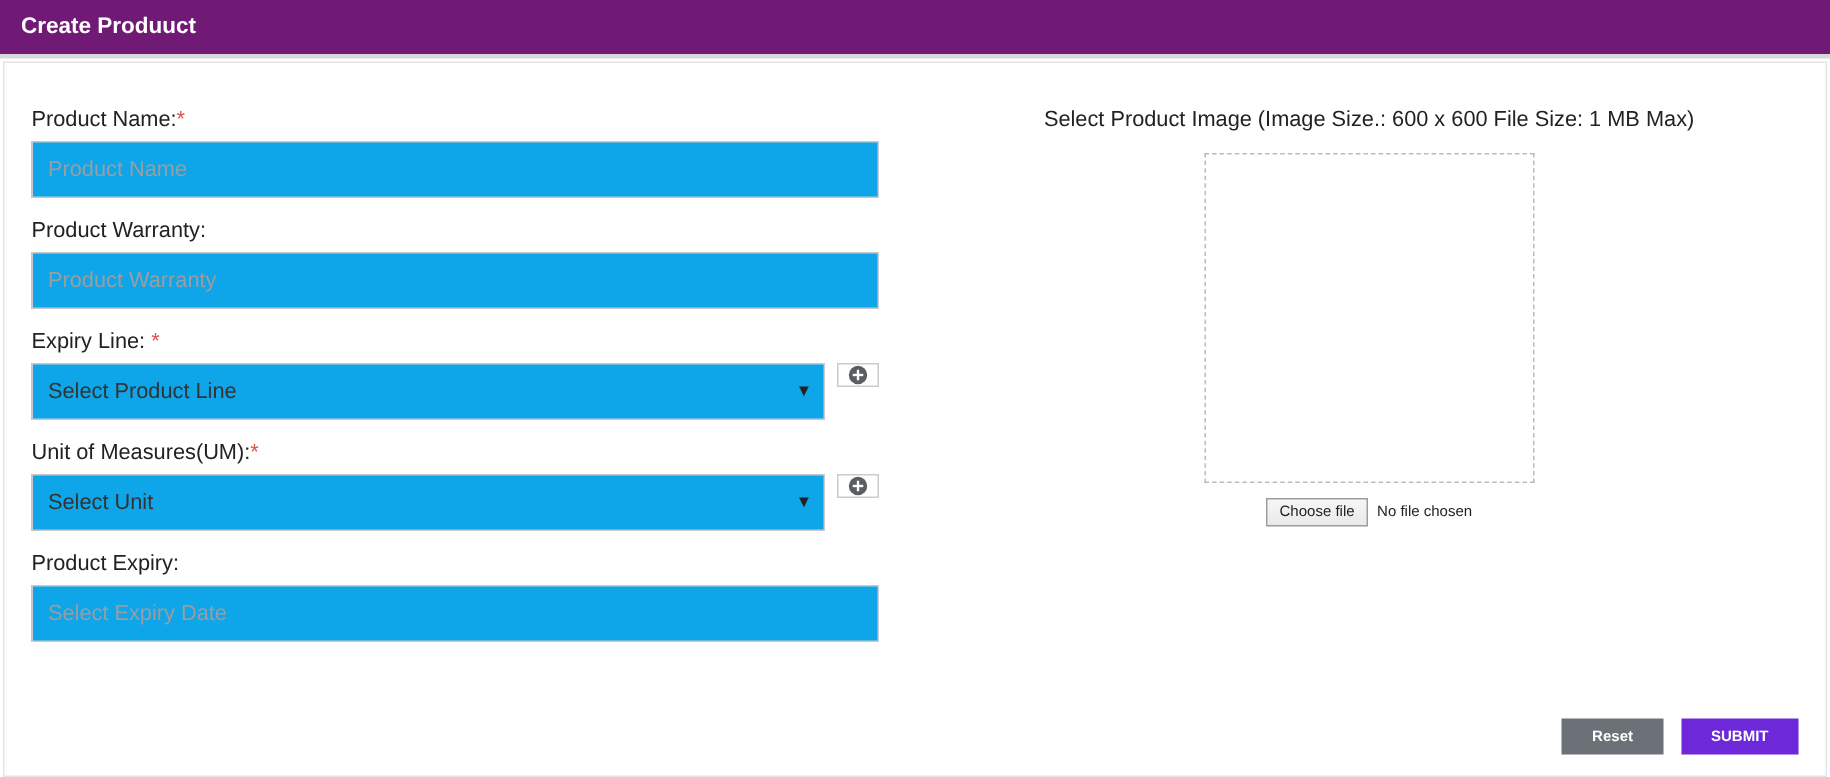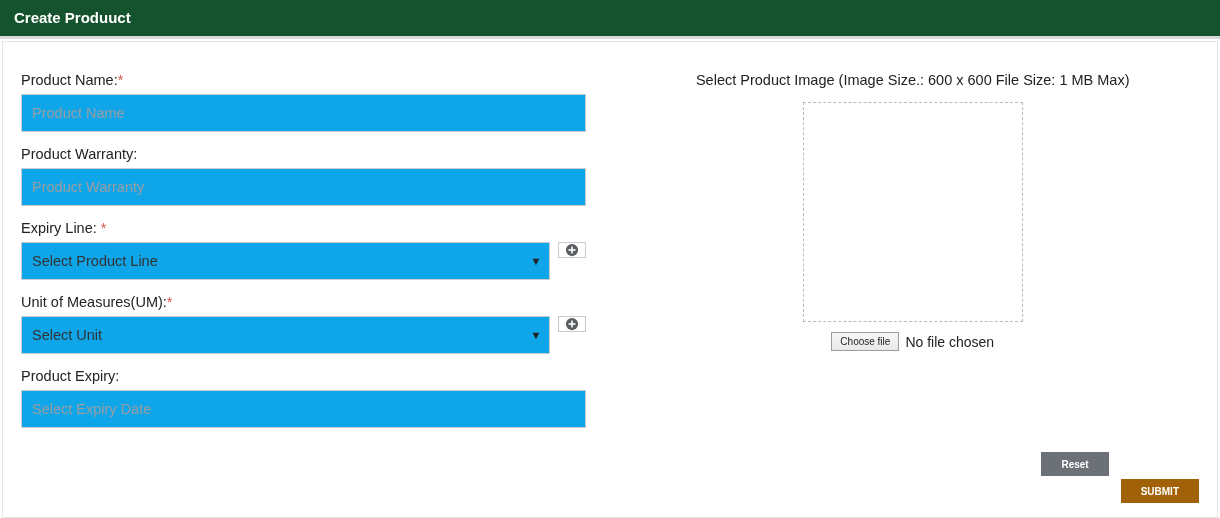--- a/index.html
+++ b/index.html
@@ -4,21 +4,21 @@
 <style>
   * { box-sizing: border-box; margin: 0; padding: 0; }
   body {
     font-family: "Segoe UI", Tahoma, Arial, sans-serif;
     background: #fff;
     width: 1220px;
     height: 518px;
     overflow: hidden;
   }
   .header {
-    background: #14532d;
+    background: #701a75;
     color: #fff;
     font-size: 15px;
     font-weight: 600;
     padding: 9px 14px;
     height: 36px;
   }
   .header-border {
     height: 3px;
     background: #d6d8da;
   }
@@ -99,40 +99,40 @@
   }
   .choose-btn {
     font-family: Arial, sans-serif;
     font-size: 10px;
     background: linear-gradient(#f6f6f6,#e9e9e9);
     border: 1px solid #999ca0;
     padding: 3px 8px;
     color: #222;
     cursor: pointer;
   }
-  .file-status { font-size: 14px; color: #222; }
+  .file-status { font-size: 10px; color: #222; }
   .footer {
     position: absolute;
     right: 18px;
     bottom: 14px;
     display: flex;
     gap: 12px;
   }
   .btn {
     border: none;
     height: 24px;
     padding: 0 20px;
     font-size: 10px;
     font-weight: 600;
     color: #fff;
     cursor: pointer;
     font-family: inherit;
   }
   .btn-reset { background: #6c7177; }
-  .btn-submit { background: #a16207; margin-top: 27px; }
+  .btn-submit { background: #6d28d9; }
 </style>
 </head>
 <body>
 
 <div class="header">
   <span>Create Produuct</span>
 </div>
 <div class="header-border"></div>
 
 <div class="panel">

